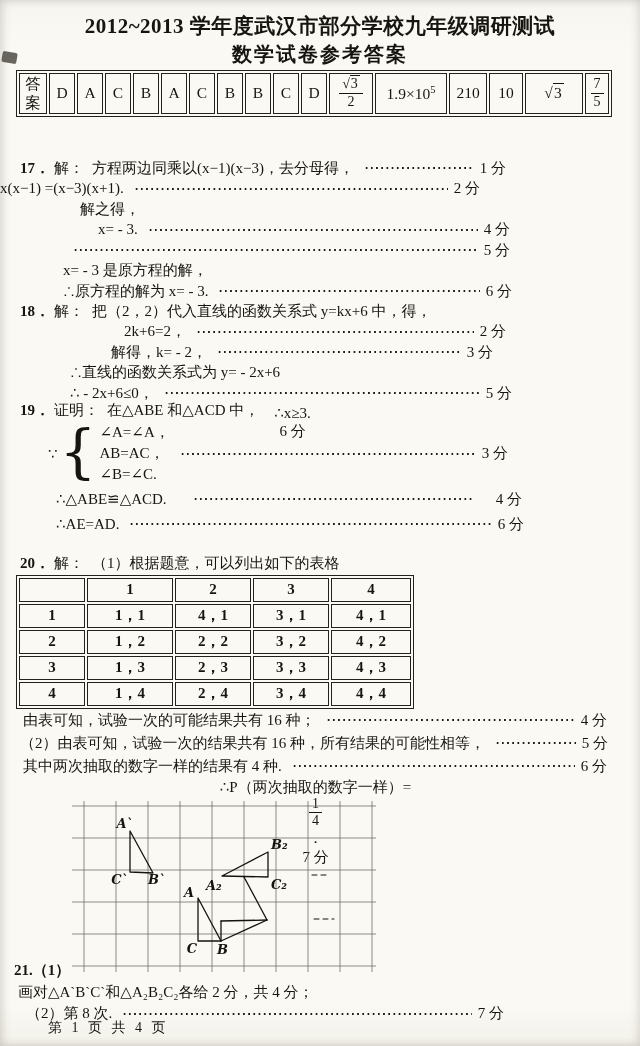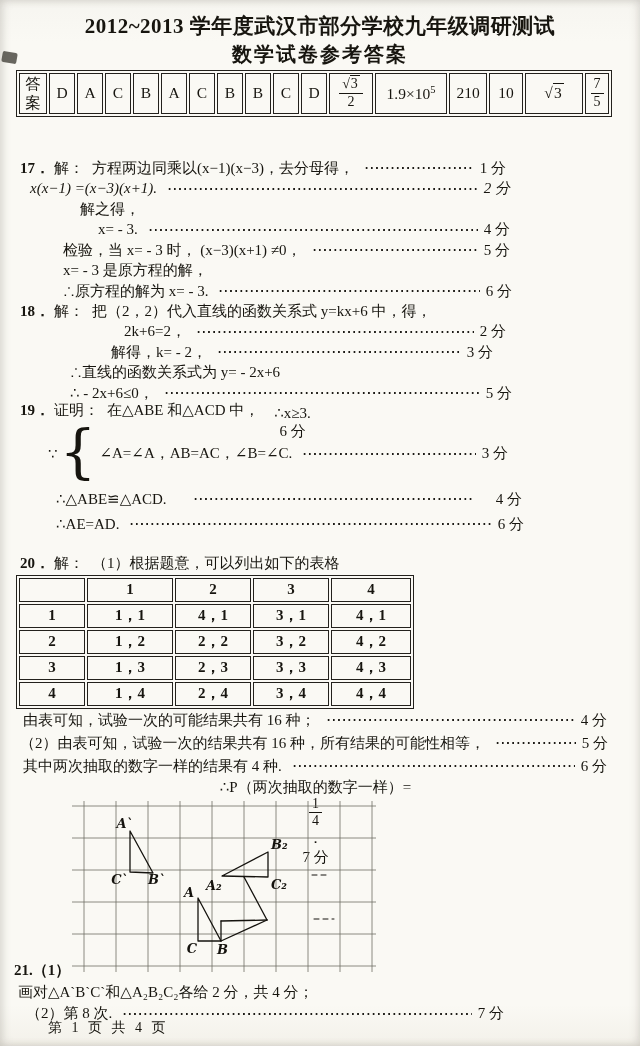--- a/index.html
+++ b/index.html
@@ -35,21 +35,21 @@
   .qno{font-weight:bold;margin-right:4px;}
   .lead{margin-right:8px;}
   .dots{flex:1;height:6px;margin:0 6px 0 10px;align-self:center;
         background-image:radial-gradient(circle,#1d1b16 1.1px,rgba(0,0,0,0) 1.35px);
         background-size:5.2px 6px;background-repeat:repeat-x;background-position:0 center;}
   .score{white-space:nowrap;}
   .cases{display:flex;align-items:center;}
   .cases .vin{margin-right:2px;}
   .cases .brace{font-size:58px;font-weight:400;line-height:60px;
         font-family:"DejaVu Serif",serif;margin:0 3px 4px 0;}
-  .cases .items{display:flex;flex-direction:row;}
+  .cases .items{display:flex;flex-direction:column;}
   .cases .items div{line-height:21px;}
   
   table.otable{border-collapse:separate;border-spacing:2px;border:1px solid #23211c;
       margin:1px 0 0 16px;table-layout:fixed;}
   table.otable td{border:1px solid #23211c;text-align:center;font-size:15px;
       font-weight:bold;height:22px;padding:0;}
   
   .figwrap{position:absolute;top:798px;left:0;width:640px;height:180px;}
   .figlabel text{font:italic bold 13px "DejaVu Serif",serif;fill:#15130e;}
   .q21label{position:absolute;top:961px;left:14px;font-size:15px;font-weight:bold;}
@@ -104,35 +104,34 @@
   </table>
 
   <div class="sec" id="sec-q17" style="top:158px">
       <div class="line" style="height: 20.5px; margin-left: 20px; width: 486px;">
         <span class="qno">17．</span>
         <span class="lead">解：</span>
         <span class="t">方程两边同乘以(x−1)(x−3)，去分母得，</span>
         <span class="dots"></span>
         <span class="score">1 分</span>
       </div>
-      <div class="line" style="height: 20.5px; margin-left: 30px; width: 480px; font-style: italic;">
+      <div class="line" style="height: 20.5px; width: 480px;">
         <span class="t">x(x−1) =(x−3)(x+1).</span>
         <span class="dots"></span>
         <span class="score">2 分</span>
       </div>
       <div class="line" style="height: 20.5px; margin-left: 80px;">
         <span class="t">解之得，</span>
       </div>
       <div class="line" style="height: 20.5px; margin-left: 98px; width: 412px;">
         <span class="t">x= - 3.</span>
         <span class="dots"></span>
         <span class="score">4 分</span>
       </div>
       <div class="line" style="height: 20.5px; margin-left: 63px; width: 447px;">
-        <span class="t">检验，当 x= - 3 时， (x−3)(x+1) ≠0，</span>
         <span class="dots"></span>
         <span class="score">5 分</span>
       </div>
       <div class="line" style="height: 20.5px; margin-left: 63px;">
         <span class="t">x= - 3 是原方程的解，</span>
       </div>
       <div class="line" style="height: 20.5px; margin-left: 63px; width: 449px;">
         <span class="t">∴原方程的解为 x= - 3.</span>
         <span class="dots"></span>
         <span class="score">6 分</span>

